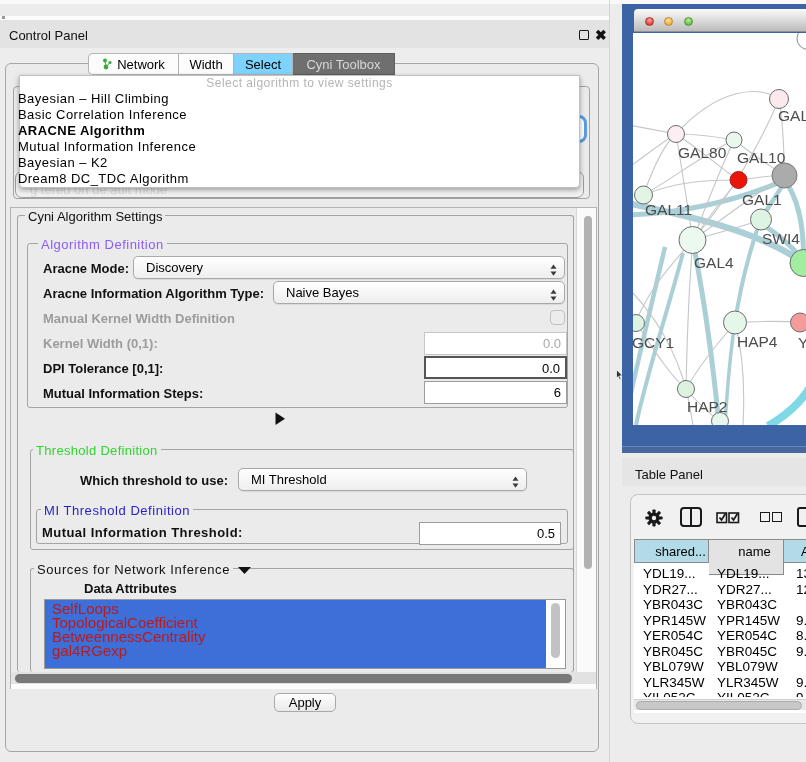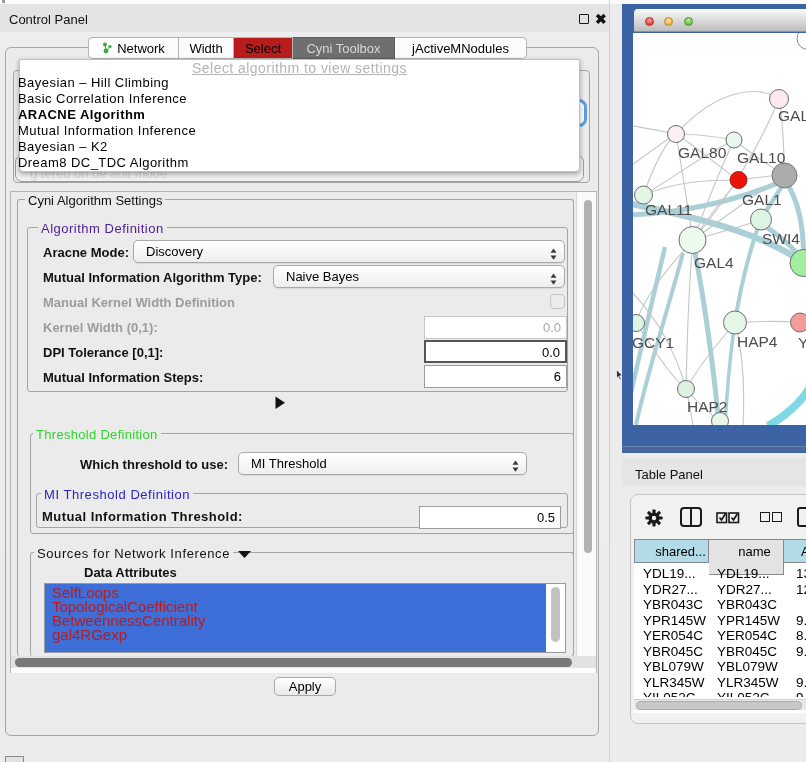--- a/index.html
+++ b/index.html
@@ -12,21 +12,21 @@
 .carr { position:absolute; right:7px; top:5px; width:7px; height:13px; }
 .field { position:absolute; height:23px; background:#ffffff; border:1px solid #9d9d9d; font-size:13px; text-align:right; padding:3px 5px 0 0; color:#000; }
 .grp { position:absolute; border:1px solid #a4a4a4; border-radius:3px; }
 .gtitle { position:absolute; font-size:13px; background:#ebebeb; padding:0 3px; white-space:nowrap; }
 </style>
 </head>
 <body>
 
 <div class="abs" style="left:0;top:0;width:806px;height:4px;background:#fafafa;"></div>
 
-<div class="abs" style="left:0;top:0;width:609px;height:546px;background:#ededed;">
+<div class="abs" style="left:0;top:16px;width:609px;height:546px;background:#ededed;">
 
   <div class="abs" style="left:0;top:0;width:609px;height:4px;background:#fbfbfb;"></div>
   <div class="abs" style="left:2px;top:0;width:3px;height:3px;background:#9a9a9a;"></div>
 
   <div class="abs" style="left:0;top:4px;width:609px;height:28px;background:#e3e3e3;"></div>
   <div class="lbl" style="left:9px;top:12px;">Control Panel</div>
   <div class="abs" style="left:579px;top:14px;width:10px;height:10px;border:1.5px solid #1a1a1a;border-radius:1px;"></div>
   <div class="abs" style="left:595px;top:11px;font-size:14px;font-weight:bold;color:#111;">✖</div>
 
   <div class="abs" style="left:88px;top:37px;height:22px;display:flex;font-size:13px;z-index:2;">
@@ -34,23 +34,22 @@
       <svg width="11" height="12" viewBox="0 0 11 12">
           <circle cx="3" cy="2.5" r="2" fill="#3cab3c"></circle>
           <circle cx="8" cy="4.5" r="1.6" fill="#3cab3c"></circle>
           <circle cx="4" cy="9" r="2.4" fill="#3cab3c"></circle>
           <line x1="3" y1="2.5" x2="4" y2="9" stroke="#3cab3c" stroke-width="1"></line>
           <line x1="8" y1="4.5" x2="4" y2="9" stroke="#3cab3c" stroke-width="1"></line>
         </svg>
       <span>Network</span>
       </div>
     <div style="width:55px;background:#fcfcfc;border:1px solid #b3b3b3;border-right:none;display:flex;align-items:center;justify-content:center;">Width</div>
-    <div style="width:60px;background:#b91c1c;border:1px solid #b3b3b3;display:flex;align-items:center;justify-content:center;">Select</div>
+    <div style="width:60px;background:#7dd3fc;border:1px solid #b3b3b3;display:flex;align-items:center;justify-content:center;">Select</div>
     <div style="width:102px;background:#6f6f6f;border:1px solid #5f5f5f;border-left:none;display:flex;align-items:center;justify-content:center;color:#d8d8d8;">Cyni Toolbox</div>
-    <div style="width:132px;background:#fcfcfc;border:1px solid #b3b3b3;border-left:none;border-radius:0 5px 5px 0;display:flex;align-items:center;justify-content:center;">jActiveMNodules</div>
   </div>
 
   <div class="abs" style="left:5px;top:47px;width:594px;height:689px;border:1px solid #a6a6a6;border-radius:6px;background:#ebebeb;"></div>
 
   <div class="abs" style="left:13px;top:70px;width:577px;height:113px;border:1px solid #a3a3a3;border-radius:4px;"></div>
   <div class="abs" style="left:450px;top:99px;width:137px;height:28px;border:3px solid #5a9be2;border-radius:8px;background:#fff;"></div>
   <div class="abs" style="left:15px;top:155px;width:569px;height:27px;border:1px solid #9c9c9c;border-radius:7px;background:#f1f1f1;"></div>
   <div class="abs" style="left:30px;top:166px;font-size:13px;color:#d6d6d6;">g tered on de ault mode</div>
 
   <div class="abs" style="left:10px;top:191px;width:587px;height:482px;border:1px solid #b4b4b4;background:#ebebeb;"></div>
@@ -59,29 +58,29 @@
   <div class="abs" style="left:583.5px;top:200px;width:8.5px;height:353px;background:#b2b2b2;border-radius:5px;"></div>
 
   <div class="abs" style="left:11px;top:656px;width:585px;height:12px;background:#e2e2e2;"></div>
   <div class="abs" style="left:15px;top:657.5px;width:557px;height:9px;background:#787878;border-radius:5px;"></div>
   <div class="abs" style="left:11px;top:668px;width:585px;height:5px;background:#fcfcfc;"></div>
 
   <div class="grp" style="left:17px;top:199px;width:557px;height:457px;border-bottom:none;"></div>
   <div class="gtitle" style="left:25px;top:193px;color:#111;">Cyni Algorithm Settings</div>
 
   <div class="grp" style="left:27px;top:227px;width:541px;height:165px;"></div>
-  <div class="gtitle" style="left:38px;top:221px;color:#4c1d95;letter-spacing:0.5px;">Algorithm Definition</div>
+  <div class="gtitle" style="left:38px;top:221px;color:#8b5cf6;letter-spacing:0.5px;">Algorithm Definition</div>
 
   <div class="lbl b" style="left:43px;top:245px;">Aracne Mode:</div>
   <div class="combo" style="left:133px;top:240px;width:432px;">Discovery<span class="carr"><svg width="7" height="13">
           <path d="M3.5 0.5 L6.5 4.7 L0.5 4.7 Z" fill="#3a3a3a"></path>
           <path d="M3.5 11.7 L6.5 7.5 L0.5 7.5 Z" fill="#3a3a3a"></path>
         </svg></span></div>
 
-  <div class="lbl b" style="left:43px;top:270px;">Mutual Information Algorithm Type:</div>
+  <div class="lbl b" style="left:43px;top:270px;">Aracne Information Algorithm Type:</div>
   <div class="combo" style="left:273px;top:265px;width:292px;">Naive Bayes<span class="carr"><svg width="7" height="13">
           <path d="M3.5 0.5 L6.5 4.7 L0.5 4.7 Z" fill="#3a3a3a"></path>
           <path d="M3.5 11.7 L6.5 7.5 L0.5 7.5 Z" fill="#3a3a3a"></path>
         </svg></span></div>
 
   <div class="lbl b" style="left:43px;top:295px;color:#9c9c9c;">Manual Kernel Width Definition</div>
   <div class="abs" style="left:550px;top:294px;width:15px;height:15px;background:#ececec;border:1px solid #c2c2c2;border-radius:4px;"></div>
 
   <div class="lbl b" style="left:43px;top:320px;color:#9c9c9c;">Kernel Width (0,1):</div>
   <div class="field" style="left:424px;top:316px;width:143px;border:1px solid #c6c6c6;color:#a8a8a8;">0.0</div>
@@ -121,21 +120,21 @@
 
   <div class="abs" style="left:44px;top:583px;width:522px;height:70px;background:#ffffff;border:1px solid #9a9a9a;"></div>
   <div class="abs" style="left:45px;top:584px;width:501px;height:68px;background:#3e6ed8;"></div>
   <div class="abs" style="left:52px;top:586px;font-size:15px;color:#b91c1c;line-height:14px;">SelfLoops<br>TopologicalCoefficient<br>BetweennessCentrality<br>gal4RGexp</div>
   <div class="abs" style="left:551px;top:587px;width:9px;height:55px;background:#c2c2c2;border-radius:5px;"></div>
 
   <div class="abs" style="left:274px;top:677px;width:62px;height:19px;border:1px solid #a9a9a9;border-radius:5px;background:linear-gradient(#ffffff,#e9e9e9);font-size:13px;text-align:center;line-height:18px;">Apply</div>
 
 
   <div class="abs" style="left:19px;top:59px;width:561px;height:113px;background:#ffffff;border:1px solid #c0c0c0;border-radius:0 0 4px 4px;box-shadow:0 2px 5px rgba(0,0,0,0.35);z-index:5;"></div>
-  <div class="abs" style="left:19px;top:60px;width:561px;text-align:center;font-size:14px;color:#b4b4b4;letter-spacing:0.45px;z-index:5;text-decoration:underline;">Select algorithm to view settings</div>
+  <div class="abs" style="left:19px;top:60px;width:561px;text-align:center;font-size:12px;color:#b4b4b4;letter-spacing:0.45px;z-index:5;">Select algorithm to view settings</div>
   <div class="abs" style="left:18px;top:74.5px;font-size:13px;color:#000;line-height:16px;letter-spacing:0.45px;z-index:5;">Bayesian – Hill Climbing<br>Basic Correlation Inference<br><span class="b">ARACNE Algorithm</span><br>Mutual Information Inference<br>Bayesian – K2<br>Dream8 DC_TDC Algorithm</div>
 
   <div class="abs" style="left:5px;top:756px;width:19px;height:10px;border:1.5px solid #8a8a8a;background:#e2e2e2;"></div>
 </div>
 
 <div class="abs" style="left:609px;top:0;width:1px;height:762px;background:#d4d4d4;"></div>
 
 <svg class="abs" style="left:615px;top:369px;" width="9" height="12" viewBox="0 0 9 12">
     <path d="M1.5 0.8 L7.5 6.6 L4.6 6.9 L6.2 10.3 L4.7 11 L3.2 7.5 L1.5 9.2 Z" fill="#333" stroke="#f8f8f8" stroke-width="0.8"></path>
   </svg>

